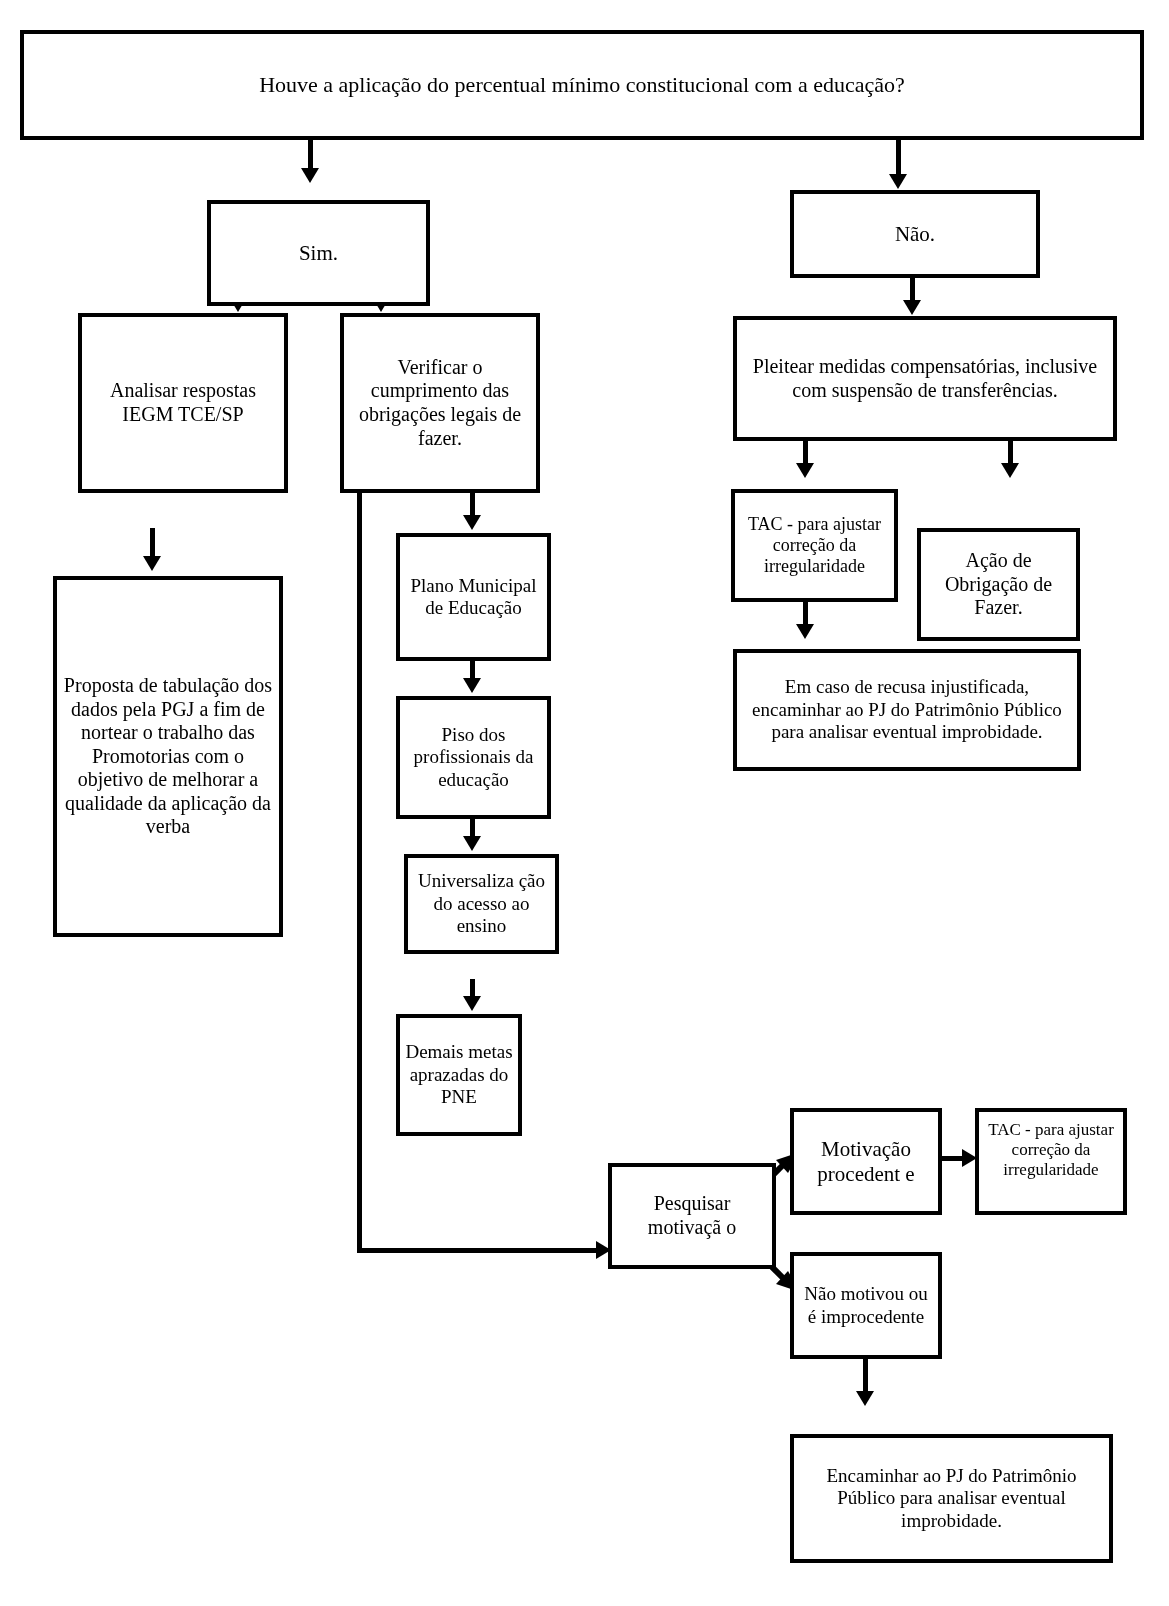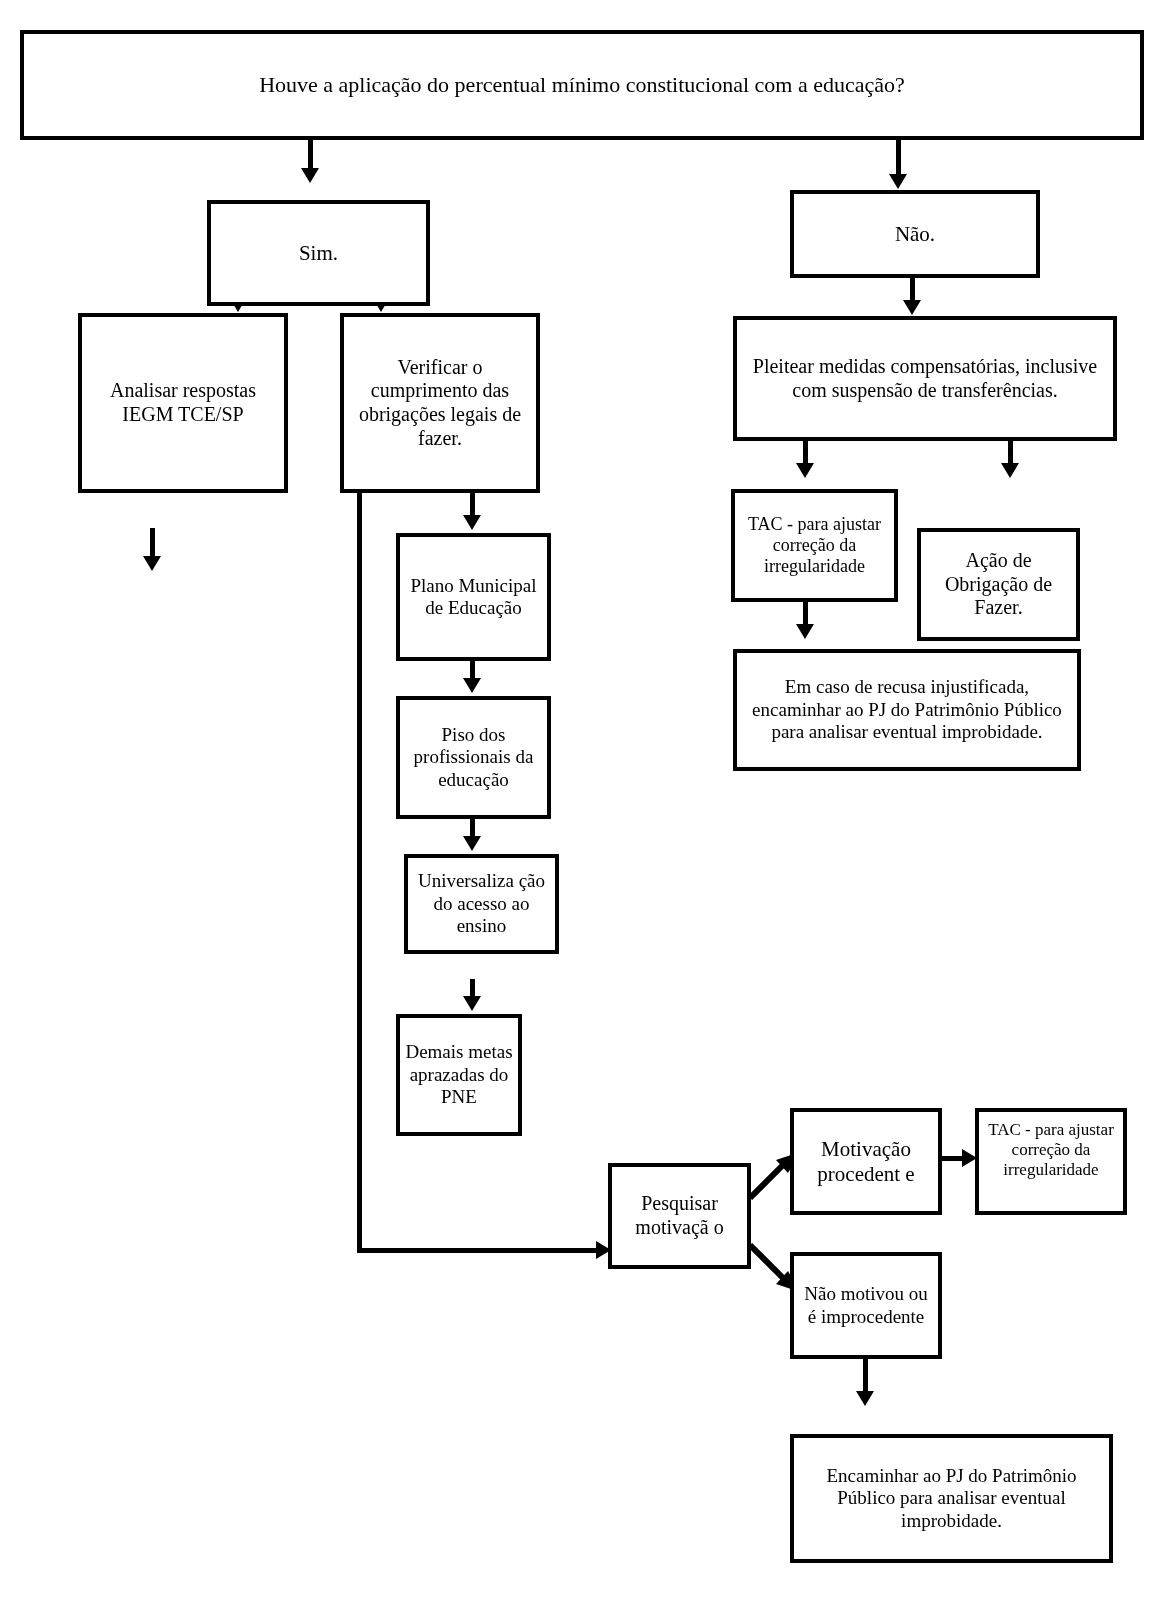--- a/index.html
+++ b/index.html
@@ -89,20 +89,23 @@
   <div class="vline" style="left:910px;top:278px;height:24px;"></div>
   <div class="arrow-down" style="left:903px;top:300px;"></div>
 
   <div class="node fs-20" style="left:78px;top:313px;width:210px;height:180px;">
     <span class="txt">Analisar respostas IEGM TCE/SP</span>
   </div>
 
   <div class="vline" style="left:150px;top:528px;height:30px;"></div>
   <div class="arrow-down" style="left:143px;top:556px;"></div>
 
+  <div class="node fs-20" style="left:53px;top:576px;width:230px;height:361px;">
+    <span class="txt">Proposta de tabulação dos dados pela PGJ a fim de nortear o trabalho das Promotorias com o objetivo de melhorar a qualidade da aplicação da verba</span>
+  </div>
 
   <div class="node fs-20" style="left:340px;top:313px;width:200px;height:180px;">
     <span class="txt">Verificar o cumprimento das obrigações legais de fazer.</span>
   </div>
 
   <div class="vline" style="left:470px;top:493px;height:24px;"></div>
   <div class="arrow-down" style="left:463px;top:515px;"></div>
 
   <div class="node fs-19" style="left:396px;top:533px;width:155px;height:128px;">
     <span class="txt">Plano Municipal de Educação</span>
@@ -151,21 +154,21 @@
     <span class="txt">Ação de Obrigação de Fazer.</span>
   </div>
 
   <div class="vline" style="left:803px;top:602px;height:24px;"></div>
   <div class="arrow-down" style="left:796px;top:624px;"></div>
 
   <div class="node fs-19" style="left:733px;top:649px;width:348px;height:122px;justify-content:center;">
     <span class="txt">Em caso de recusa injustificada, encaminhar ao PJ do Patrimônio Público para analisar eventual improbidade.</span>
   </div>
 
-  <div class="node fs-20" style="left:608px;top:1163px;width:143px;height:106px;">
+  <div class="node fs-20" style="left:608px;top:1163px;width:168px;height:106px;">
     <span class="txt">Pesquisar motivaçã o</span>
   </div>
 
   <svg class="diag" style="left:748px;top:1140px;" width="55" height="65" viewBox="0 0 55 65">
     <line x1="2" y1="58" x2="38" y2="22" stroke="#000" stroke-width="6"></line>
     <polygon points="52,12 28,20 40,33" fill="#000"></polygon>
   </svg>
 
   <svg class="diag" style="left:748px;top:1240px;" width="55" height="65" viewBox="0 0 55 65">
     <line x1="2" y1="5" x2="38" y2="41" stroke="#000" stroke-width="6"></line>

